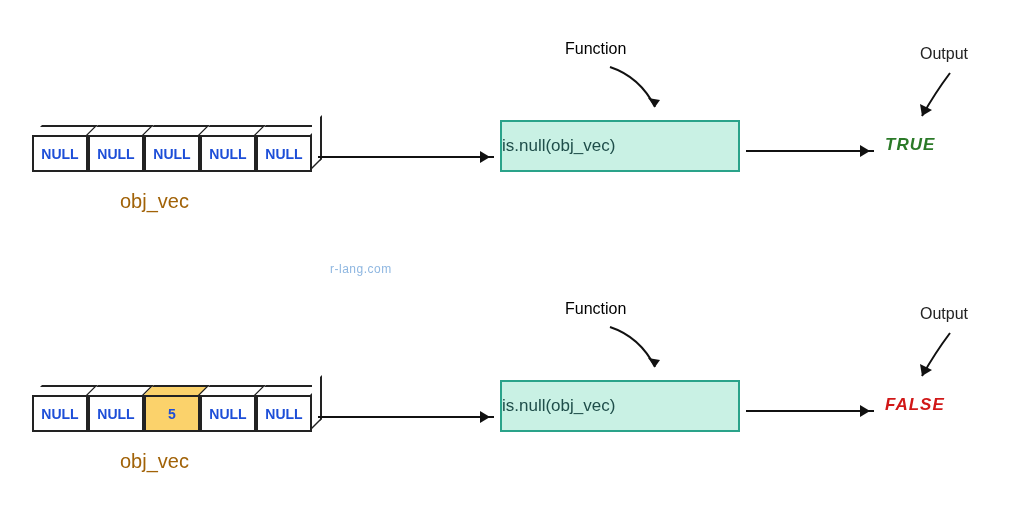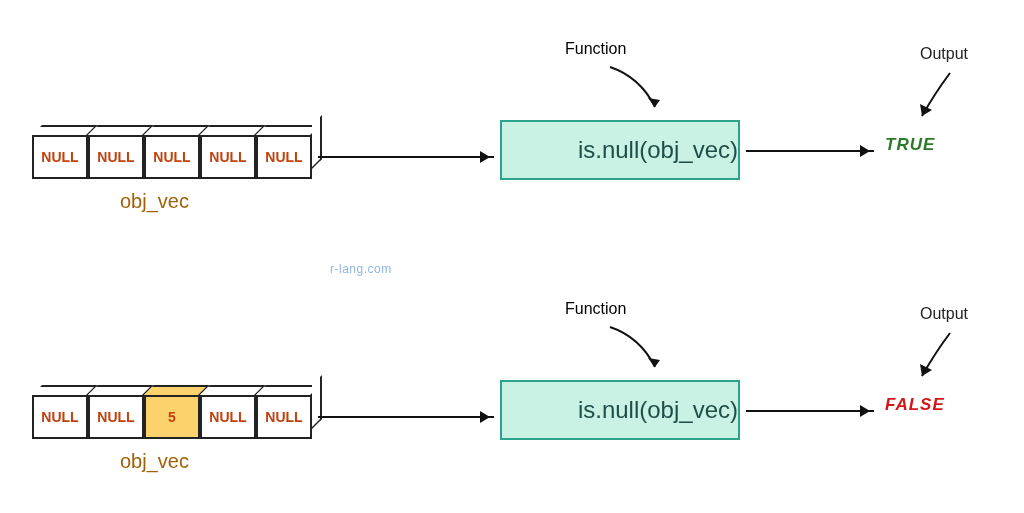--- a/index.html
+++ b/index.html
@@ -42,29 +42,29 @@
     border-right: 2px solid #222;
     transform: skewX(-45deg);
     transform-origin: bottom left;
     background: #fff;
   }
   .cell-front {
     position: absolute;
     left: 0;
     top: 0;
     width: 56px;
-    height: 44px;
+    height: 37px;
     border: 2px solid #222;
     background: #fff;
     display: flex;
     align-items: center;
     justify-content: center;
     font-size: 14px;
     font-weight: 600;
-    color: #c2410c;
+    color: #1d4ed8;
   }
   .cell-wrap.hl .cell-front { background: #fbd26b; }
   .cell-wrap.hl .cell-top   { background: #fbd26b; }
   
   .cell-side {
     position: absolute;
     right: -10px;
     top: -10px;
     width: 10px;
     height: 44px;
@@ -83,27 +83,27 @@
     color: #a16207;
     font-weight: 500;
   }
 
   
   .func-box {
     position: absolute;
     left: 500px;
     top: 40px;
     width: 240px;
-    height: 60px;
+    height: 52px;
     background: #c9f1e4;
     border: 2px solid #2aa38a;
     display: flex;
     align-items: center;
-    justify-content: flex-end;
-    font-size: 24px;
+    justify-content: flex-start;
+    font-size: 17px;
     color: #1f4e4a;
   }
 
   .func-label {
     position: absolute;
     left: 565px;
     top: -40px;
     font-size: 16px;
     color: #000000;
   }

